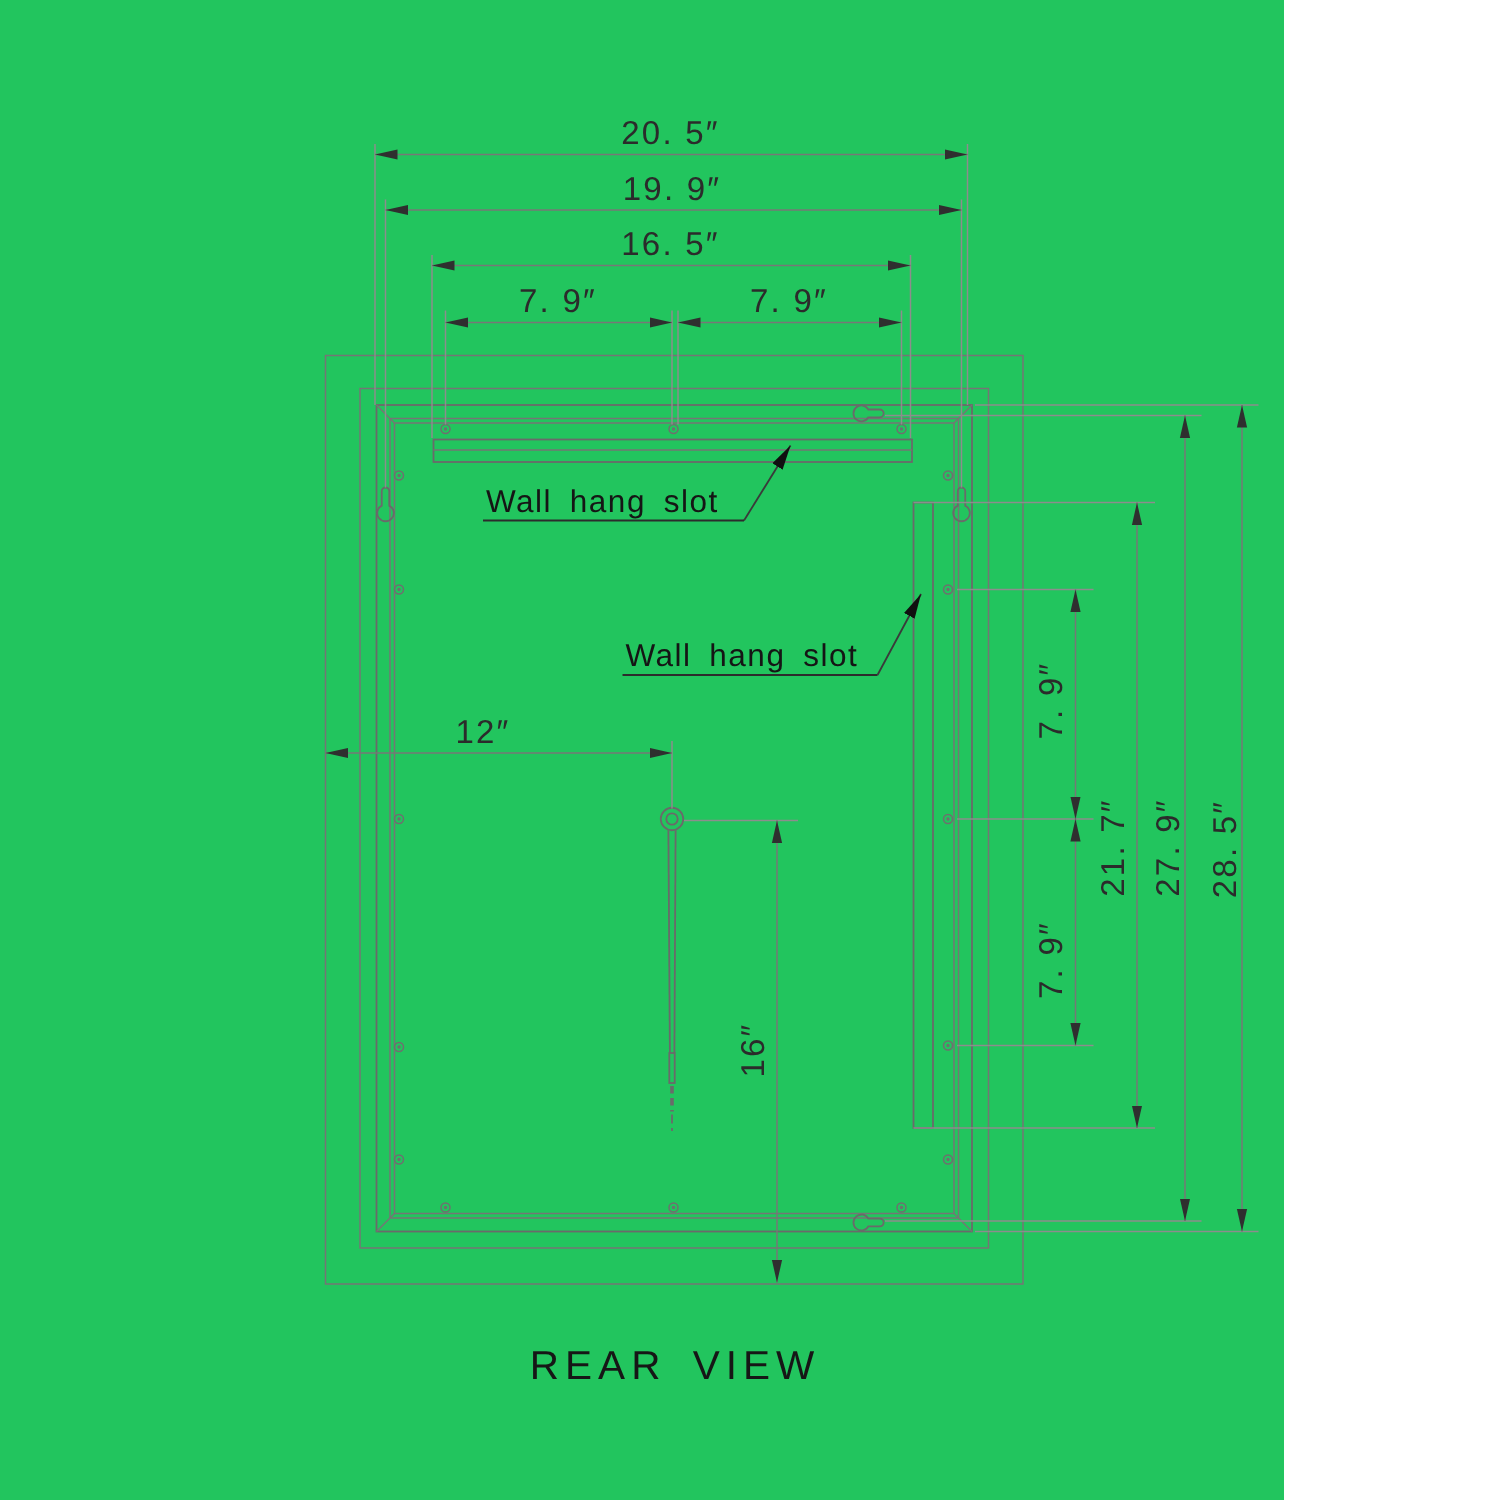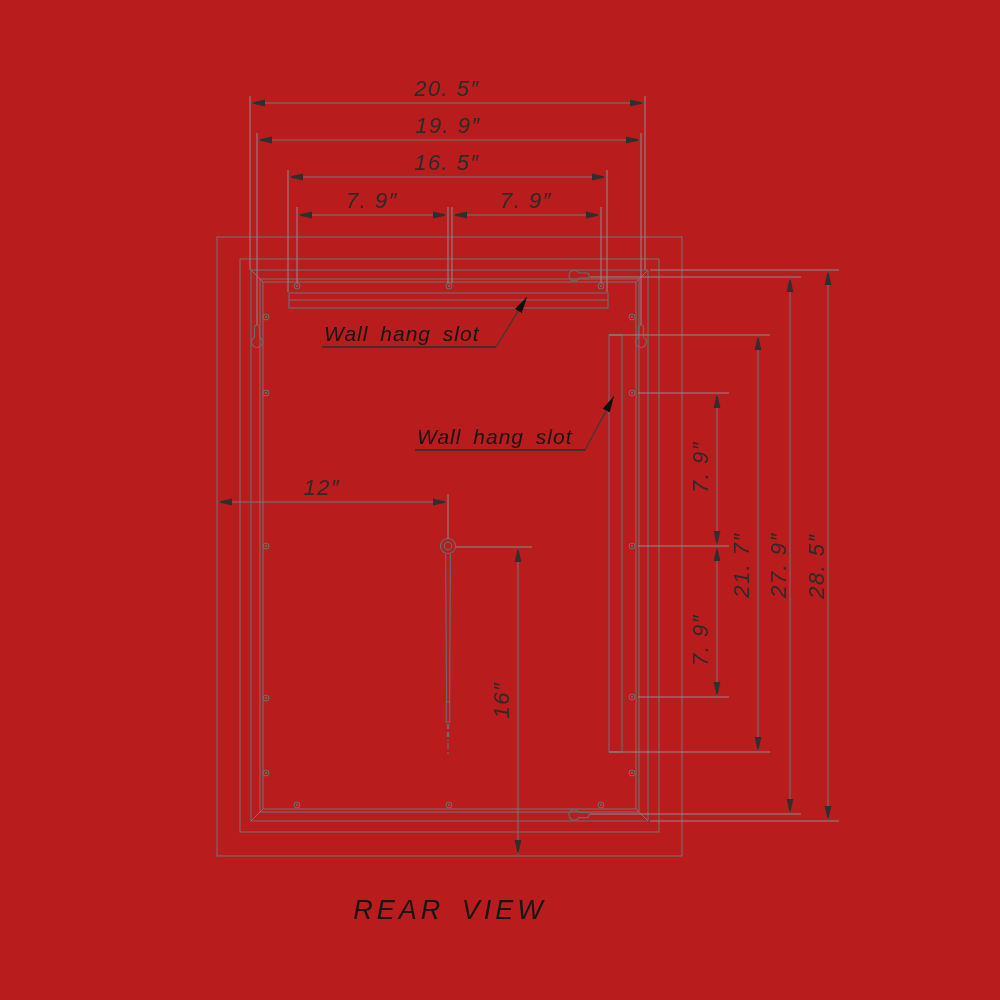--- a/index.html
+++ b/index.html
@@ -1,16 +1,16 @@
 <!DOCTYPE html>
 <html><head>
 <meta charset="utf-8">
 <style>
   html,body{margin:0;padding:0;background:#ffffff;}
-  .stage{width:1000px;height:1000px;position:relative;background:#b91c1c;font-style:italic;}
+  .stage{width:856px;height:1000px;position:relative;background:#22c55e;}
   svg{display:block;}
   text{font-family:"Liberation Sans","DejaVu Sans",sans-serif;}
   .obj{stroke:#757575;stroke-width:1;fill:none;}
   .obj2{stroke:#6a6a6a;stroke-width:1.2;fill:none;}
   .ext{stroke:#8d8d8d;stroke-width:1;fill:none;}
   .dim{stroke:#777777;stroke-width:1;fill:none;}
   .scr{stroke:#6f6f6f;stroke-width:1;fill:none;}
   .dtxt{fill:#2b2b2b;font-size:22px;letter-spacing:1.5px;}
   .ltxt{fill:#151515;font-size:21px;letter-spacing:1px;word-spacing:5px;}
   .ttl{fill:#161616;font-size:27px;letter-spacing:4px;word-spacing:6px;}

